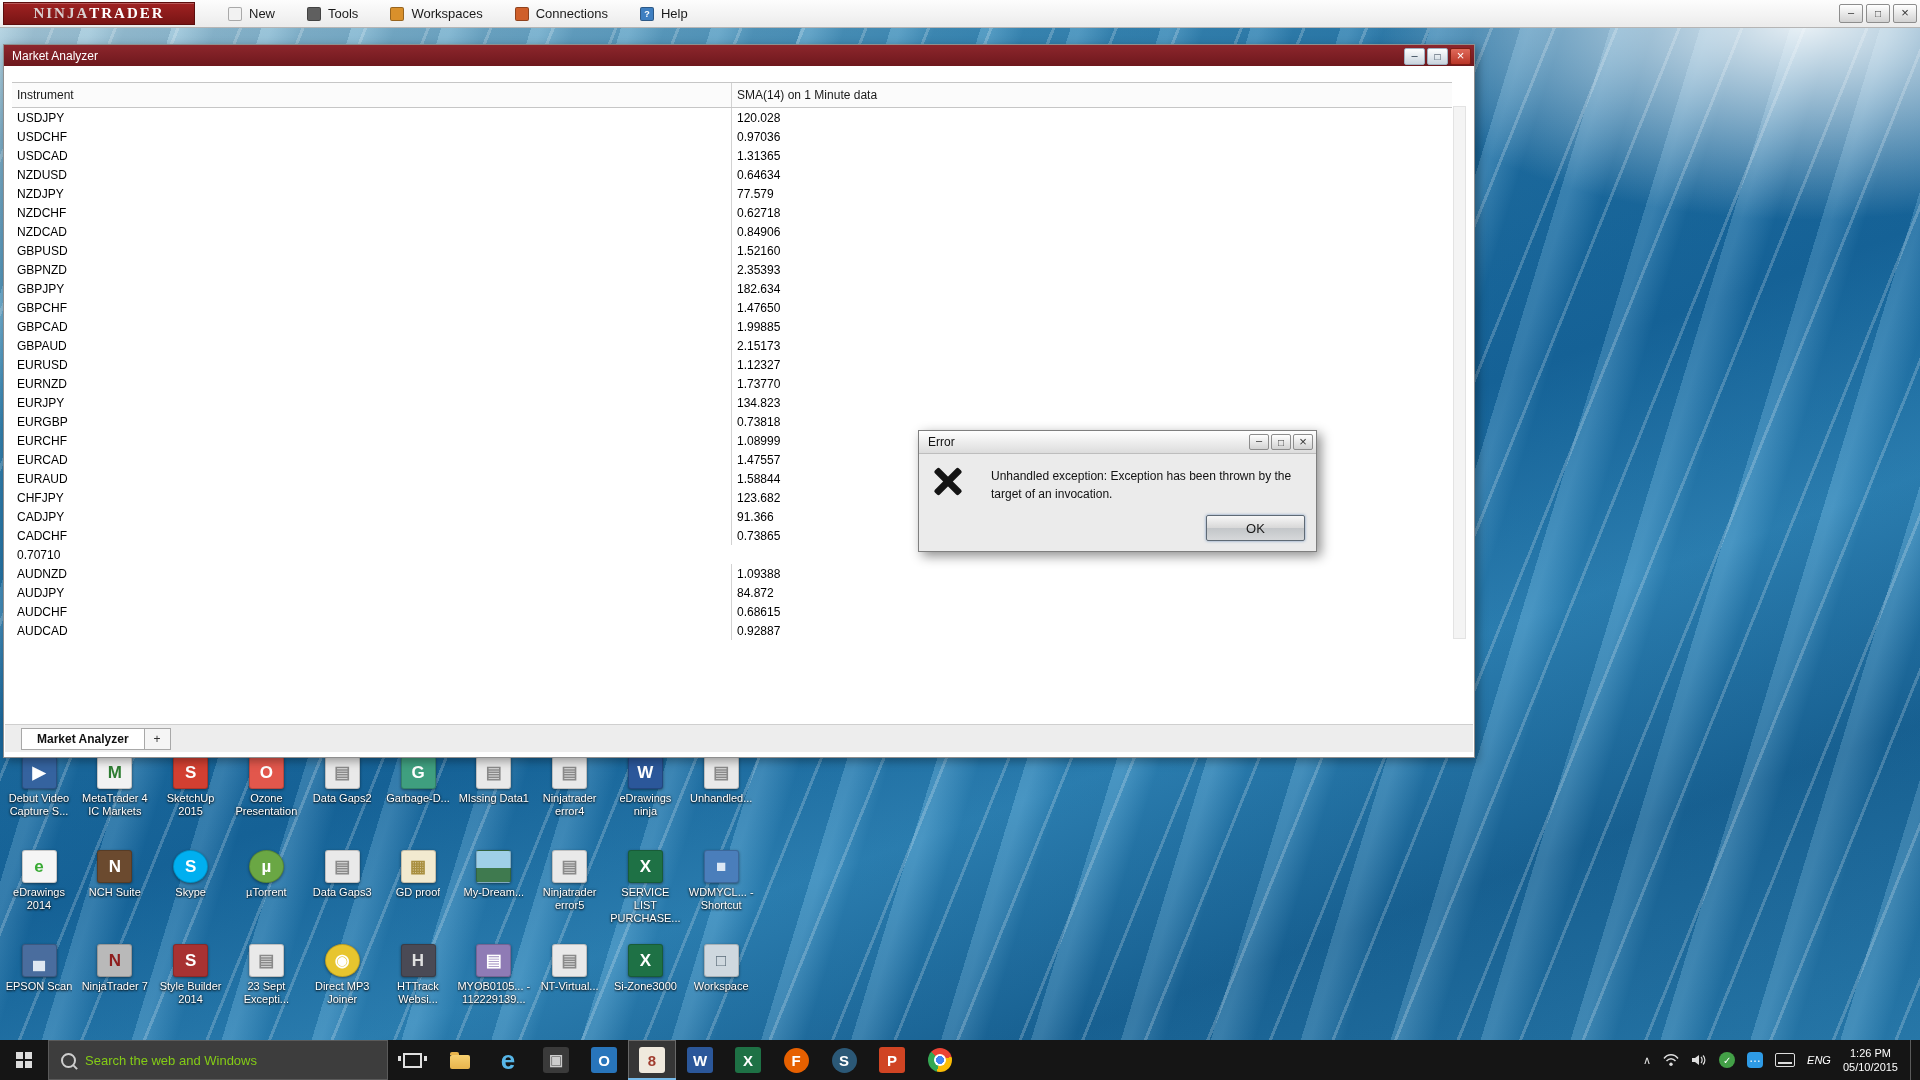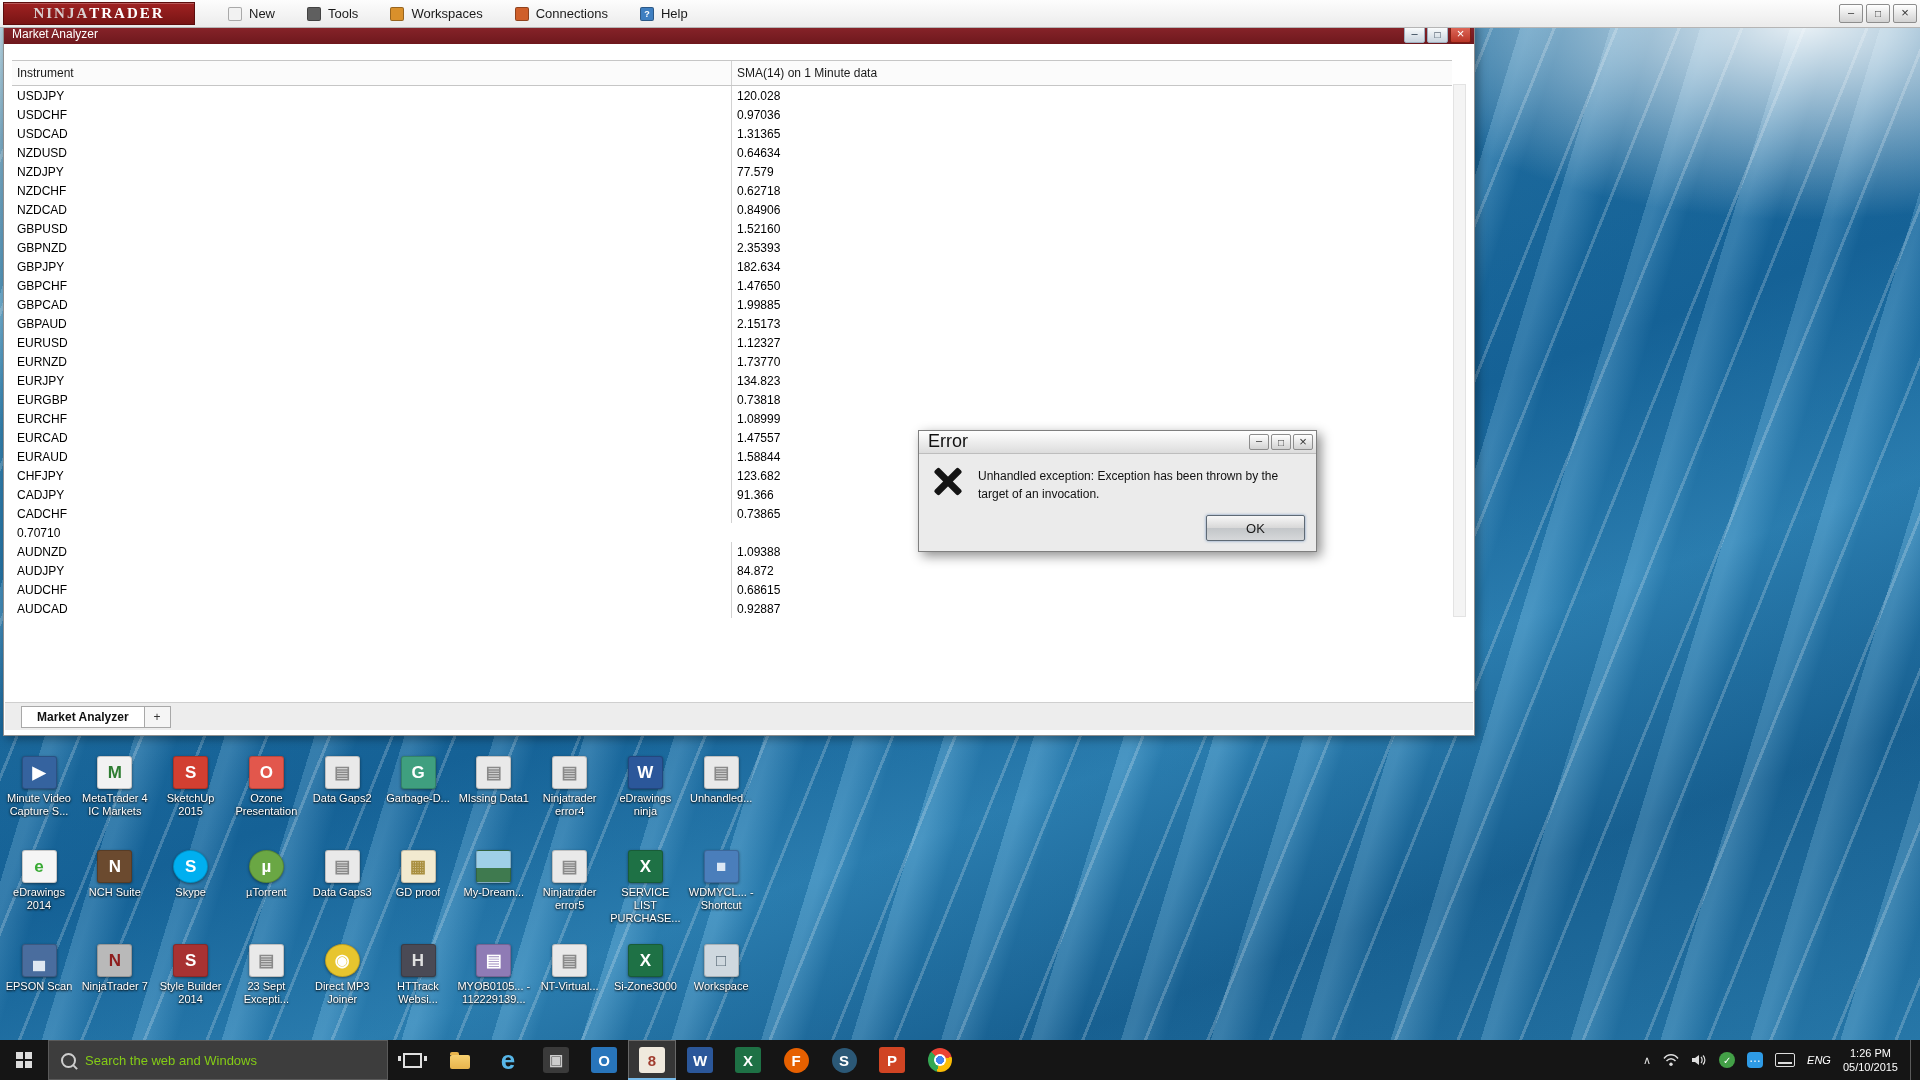--- a/index.html
+++ b/index.html
@@ -17,40 +17,40 @@
   .menu-bar{display:flex;align-items:center;margin-left:20px;gap:6px;height:100%;}
   .menu-item{display:flex;align-items:center;gap:7px;padding:0 13px;height:100%;font-size:13px;color:#1a1a1a;cursor:default;}
   .menu-ico{width:12px;height:12px;border:1px solid rgba(0,0,0,.3);border-radius:2px;display:flex;align-items:center;justify-content:center;font-size:9px;font-weight:bold;color:#fff;flex:none;}
   .win-controls{position:absolute;right:3px;top:4px;display:flex;gap:3px;}
   .ctl{width:22px;height:17px;border:1px solid #8d8d8d;background:linear-gradient(#ffffff,#d2d2d2);display:flex;align-items:center;justify-content:center;color:#333;border-radius:2px;}
   .ctl.sm{width:18px;height:14px;}
   .g-min::before{content:"–";font-size:11px;margin-top:-4px;}
   .g-max::before{content:"□";font-size:10px;}
   .g-close::before{content:"×";font-size:13px;margin-top:-2px;}
   
-  .ma-window{position:absolute;left:3px;top:22px;width:1470px;height:712px;background:#fff;border:1px solid #8f8f8f;box-shadow:3px 3px 9px rgba(0,0,0,.35);z-index:5;}
+  .ma-window{position:absolute;left:3px;top:44px;width:1470px;height:712px;background:#fff;border:1px solid #8f8f8f;box-shadow:3px 3px 9px rgba(0,0,0,.35);z-index:5;}
   .ma-title{height:21px;background:linear-gradient(#8d262c,#6e181d);color:#fff;display:flex;align-items:center;padding-left:8px;font-size:12px;position:relative;}
   .ma-controls{position:absolute;right:3px;top:3px;display:flex;gap:2px;}
   .ma-ctl{width:19px;height:15px;border:1px solid #9fb0c0;background:linear-gradient(#fdfefe,#c9d4de);display:flex;align-items:center;justify-content:center;color:#234;border-radius:2px;}
   .ma-ctl.close{background:linear-gradient(#e06a5a,#b93527);border-color:#7e1d12;color:#fff;}
   .ma-table{position:absolute;left:8px;top:37px;right:22px;}
   .thead{display:flex;height:24px;background:#fbfbfb;border-top:1px solid #c6c6c6;border-bottom:1px solid #c6c6c6;font-size:12px;color:#1a1a1a;}
   .tcell{padding-left:5px;}
   .col-inst{width:720px;flex:none;height:100%;display:flex;align-items:center;border-right:1px solid #d2d2d2;box-sizing:border-box;}
   .col-sma{flex:1;height:100%;display:flex;align-items:center;}
   .trow{display:flex;height:19px;font-size:12px;color:#000;}
   .vscroll{position:absolute;right:8px;top:61px;width:13px;height:533px;background:#f4f4f4;border:1px solid #e3e3e3;box-sizing:border-box;}
   .ma-tabs{position:absolute;left:1px;right:1px;bottom:5px;height:27px;background:#ededed;border-top:1px solid #cfcfcf;display:flex;align-items:center;padding-left:16px;}
   .tab{background:#fff;border:1px solid #a8a8a8;padding:3px 15px;font-size:12px;font-weight:bold;color:#111;}
   .tab-add{background:#f5f5f5;border:1px solid #a8a8a8;border-left:none;padding:3px 9px;font-size:12px;color:#333;}
   
   .err-dialog{position:absolute;left:918px;top:430px;width:397px;height:120px;background:#ebebeb;border:1px solid #7f7f7f;box-shadow:4px 4px 11px rgba(0,0,0,.45);z-index:15;}
-  .err-title{height:22px;background:linear-gradient(#ffffff,#dcdcdc);border-bottom:1px solid #bdbdbd;display:flex;align-items:flex-start;padding-left:9px;font-size:18px;color:#111;position:relative;}
+  .err-title{height:22px;background:linear-gradient(#ffffff,#dcdcdc);border-bottom:1px solid #bdbdbd;display:flex;align-items:center;padding-left:9px;font-size:12px;color:#111;position:relative;}
   .err-controls{position:absolute;right:3px;top:3px;display:flex;gap:2px;}
-  .err-body{display:flex;gap:16px;padding:13px 14px 0 15px;}
+  .err-body{display:flex;gap:29px;padding:13px 14px 0 15px;}
   .err-x{width:28px;height:28px;position:relative;flex:none;}
   .err-x::before,.err-x::after{content:"";position:absolute;left:-3px;top:11px;width:34px;height:7px;background:#141414;border-radius:2px;}
   .err-x::before{transform:rotate(45deg);}
   .err-x::after{transform:rotate(-45deg);}
   .err-msg{font-size:12px;color:#111;line-height:1.5;width:330px;}
   .ok-btn{position:absolute;right:11px;bottom:10px;width:97px;height:24px;border:1px solid #5f6a75;border-radius:2px;background:linear-gradient(#f7f7f7,#d9d9d9 48%,#c3c6c9 52%,#d6d8da);display:flex;align-items:center;justify-content:center;font-size:13px;color:#1a1a1a;box-shadow:0 0 3px rgba(90,130,180,.8);}
   
   .desktop-icons{position:absolute;inset:0;z-index:2;}
   .dicon{position:absolute;width:74px;display:flex;flex-direction:column;align-items:center;cursor:default;}
   .dicon-img{width:35px;height:33px;border-radius:3px;display:flex;align-items:center;justify-content:center;font-size:17px;font-weight:bold;box-shadow:0 1px 3px rgba(0,0,0,.45);border:1px solid rgba(0,0,0,.18);box-sizing:border-box;}
@@ -93,21 +93,21 @@
   .tb-desk{width:5px;border-left:1px solid #5a5a5a;align-self:stretch;}
 </style>
 </head>
 <body>
 
 <div class="screen">
 
   <div class="desktop-icons">
       <div class="dicon" style="left: 2px; top: 756px;">
         <div class="dicon-img" style="background: rgb(53, 99, 159); color: rgb(255, 255, 255);">▶</div>
-        <div class="dicon-label">Minute Video Capture S...</div>
+        <div class="dicon-label">Debut Video Capture S...</div>
       </div>
       <div class="dicon" style="left: 77.8px; top: 756px;">
         <div class="dicon-img" style="background: rgb(242, 242, 242); color: rgb(46, 125, 50);">M</div>
         <div class="dicon-label">MetaTrader 4 IC Markets</div>
       </div>
       <div class="dicon" style="left: 153.6px; top: 756px;">
         <div class="dicon-img" style="background: rgb(210, 63, 49); color: rgb(255, 255, 255);">S</div>
         <div class="dicon-label">SketchUp 2015</div>
       </div>
       <div class="dicon" style="left: 229.4px; top: 756px;">

